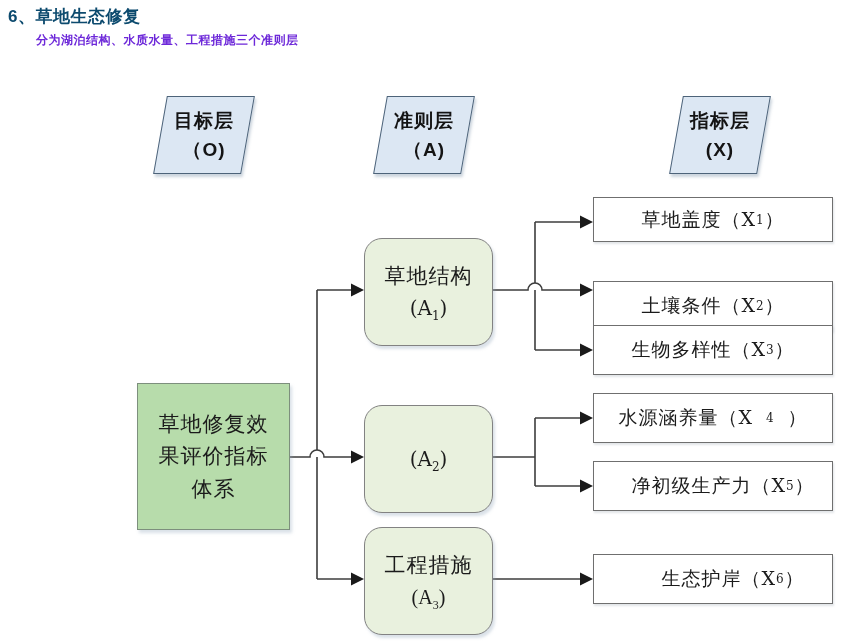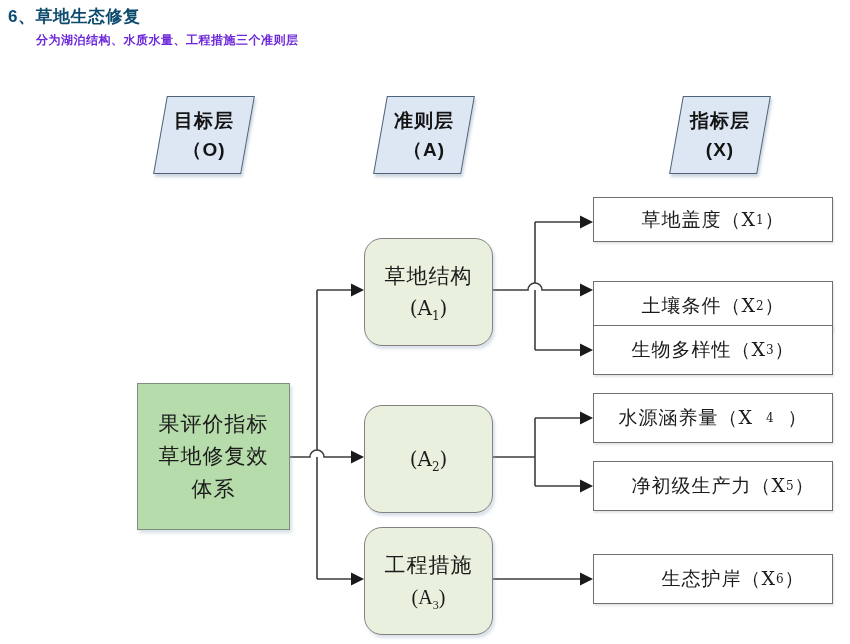--- a/index.html
+++ b/index.html
@@ -124,22 +124,22 @@
     </div>
   </div>
   <div class="para" style="left:676px; top:96px;">
     <div class="para-inner">
       <span>指标层</span>
       <span>(X)</span>
     </div>
   </div>
 
   <div class="goal-box">
+    <span>草地修复效</span>
     <span>果评价指标</span>
-    <span>草地修复效</span>
     <span>体系</span>
   </div>
 
   <div class="crit" style="top:238px;">
     <span>草地结构</span>
     <span class="code"><span>(A</span><sub>1</sub><span>)</span></span>
   </div>
   <div class="crit" style="top:405px;">
     <span class="code"><span>(A</span><sub>2</sub><span>)</span></span>
   </div>

